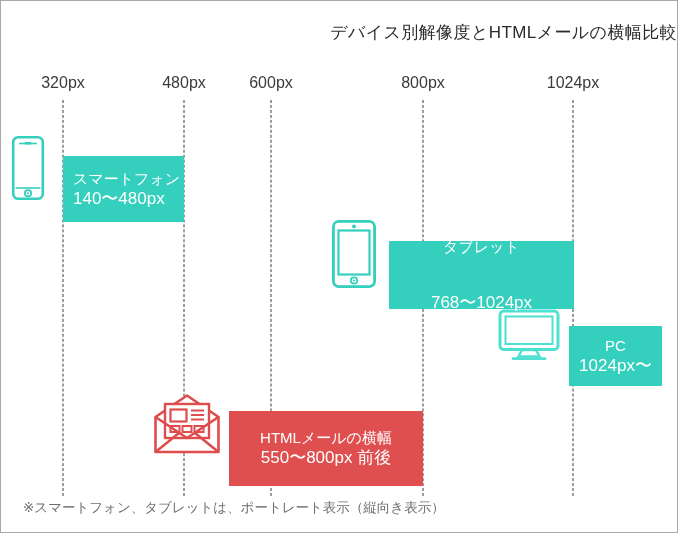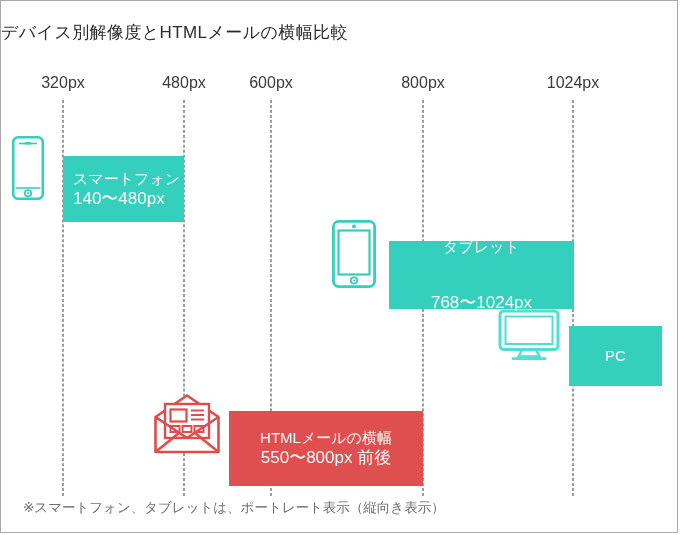--- a/index.html
+++ b/index.html
@@ -16,21 +16,21 @@
     border:1px solid #a8a8a8;
     background:#ffffff;
     box-sizing:border-box;
     overflow:hidden;
   }
 
   
   .chart-title{
     position:absolute;
     left:0;right:0;top:20px;
-    text-align:left;
+    text-align:right;
     font-size:17px;
     color:#2b2b2b;
     letter-spacing:.4px;
     white-space:nowrap;
   }
 
   
   .axis-tick-label{
     position:absolute;
     top:73px;
@@ -162,20 +162,21 @@
     <span class="bar-range">140〜480px</span>
   </div>
 
   <div class="bar teal bar-tab">
     <span class="bar-name">タブレット</span>
     <span class="bar-range">768〜1024px</span>
   </div>
 
   <div class="bar teal bar-pc">
     <span class="bar-name">PC</span>
+    <span class="bar-range">1024px〜</span>
   </div>
 
   <div class="bar red bar-mail">
     <span class="bar-name">HTMLメールの横幅</span>
     <span class="bar-range">550〜800px 前後</span>
   </div>
 
   <div class="footnote">※スマートフォン、タブレットは、ポートレート表示（縦向き表示）</div>
 
 </div>

